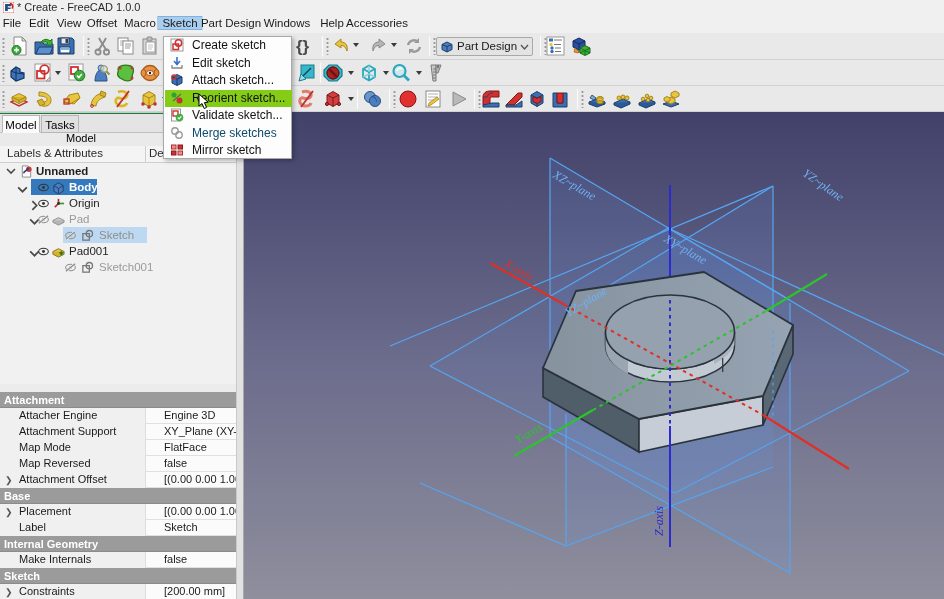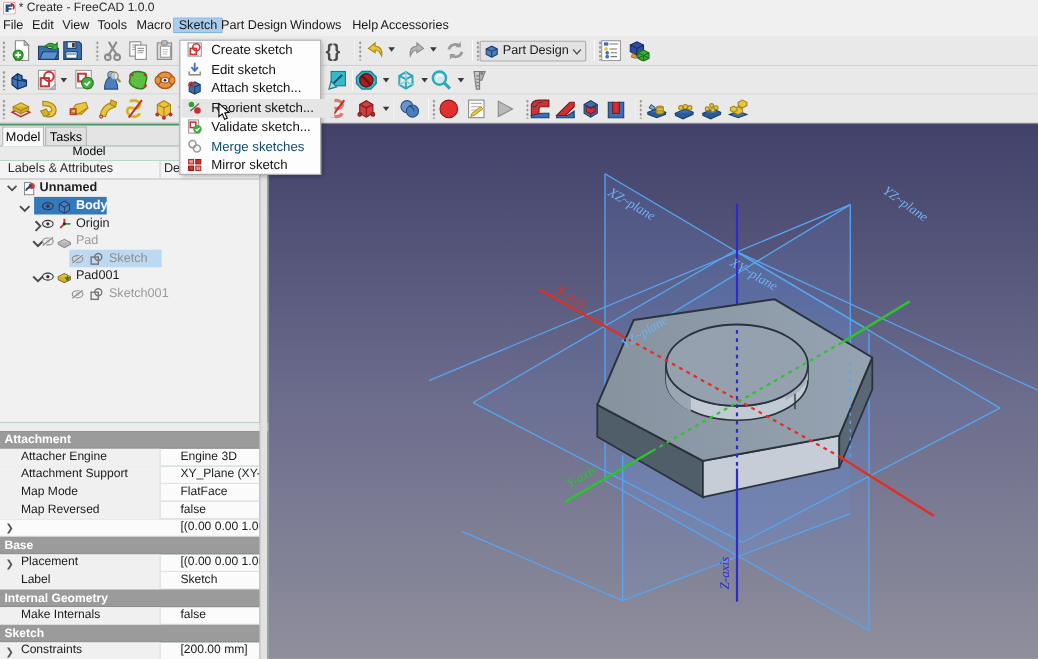--- a/index.html
+++ b/index.html
@@ -47,39 +47,39 @@
 .pex{position:absolute;left:5px;top:1px;color:#555;font-size:9px;z-index:5}
 #pscroll{position:absolute;left:236px;top:33px;width:7px;height:454px;background:#e2e2e2;border-left:1px solid #c9c9c9}
 #pborder{position:absolute;left:243px;top:0px;width:1px;height:487px;background:#a8a8a8}
 
 #vp{position:absolute;left:244px;top:112px;width:700px;height:487px}
 
 #dmenu{position:absolute;left:163px;top:36px;width:129px;height:123px;background:#fdfdfd;border:1px solid #a9a9a9;box-shadow:2px 2px 4px rgba(0,0,0,.25);font-size:12px;color:#111;z-index:50}
 .mi{position:absolute;left:1px;width:126px;height:17px;line-height:17px}
 .mi .lbl{position:absolute;left:27px;top:0}
 .mi.dis{color:#0c4a6e}
-.mi.hl{background:#e5e5e5;width:139px}
+.mi.hl{background:#84cc16;width:127px}
 .mico{position:absolute;left:5px;top:1px;width:14px;height:14px}
 #cursor{position:absolute;left:198px;top:93px;z-index:60}
 </style></head>
 <body>
 <div id="app">
   <div id="title">
     <svg style="position:absolute;left:3px;top:2px" width="11" height="11" viewBox="0 0 16 16">
         <rect x="0" y="0" width="16" height="16" rx="2" fill="#fff" stroke="#cc3333"></rect>
         <path d="M3 13V3h9v3H7v2h4v2H7v3z" fill="#1d4f8b"></path>
         <path d="M10 4c3 0 4 2 2 5l2 1c3-5 0-9-4-9z" fill="#cc2222"></path>
       </svg>
     <span class="txt">* Create - FreeCAD 1.0.0</span>
   </div>
   <div id="menu">
     <span style="left:12px">File</span>
       <span style="left:39px">Edit</span>
       <span style="left:69px">View</span>
-      <span style="left:102px">Tools</span>
+      <span style="left:102px">Offset</span>
       <span style="left:140px">Macro</span>
       <span class="hl" style="left:180px">Sketch</span>
       <span style="left:231px">Part Design</span>
       <span style="left:287px">Windows</span>
       <span style="left:332px">Help</span>
       <span style="left:377px">Accessories</span>
   </div>
   <div class="tb" id="tb1">
       <div class="grip" style="left:2px"></div>
       <svg class="ic" style="left:10px;top:3px" width="20" height="20" viewBox="0 0 20 20">
@@ -488,20 +488,21 @@
         <div class="prow">
           <div class="pl">Map Mode</div>
           <div class="pv">FlatFace</div>
         </div>
         <div class="prow">
           <div class="pl">Map Reversed</div>
           <div class="pv">false</div>
         </div>
         <div class="prow">
           <span class="pex">❯</span>
+          <div class="pl">Attachment Offset</div>
           <div class="pv">[(0.00 0.00 1.00); 0....</div>
         </div>
         <div class="phead">Base</div>
         <div class="prow">
           <span class="pex">❯</span>
           <div class="pl">Placement</div>
           <div class="pv">[(0.00 0.00 1.00); 0....</div>
         </div>
         <div class="prow">
           <div class="pl">Label</div>

